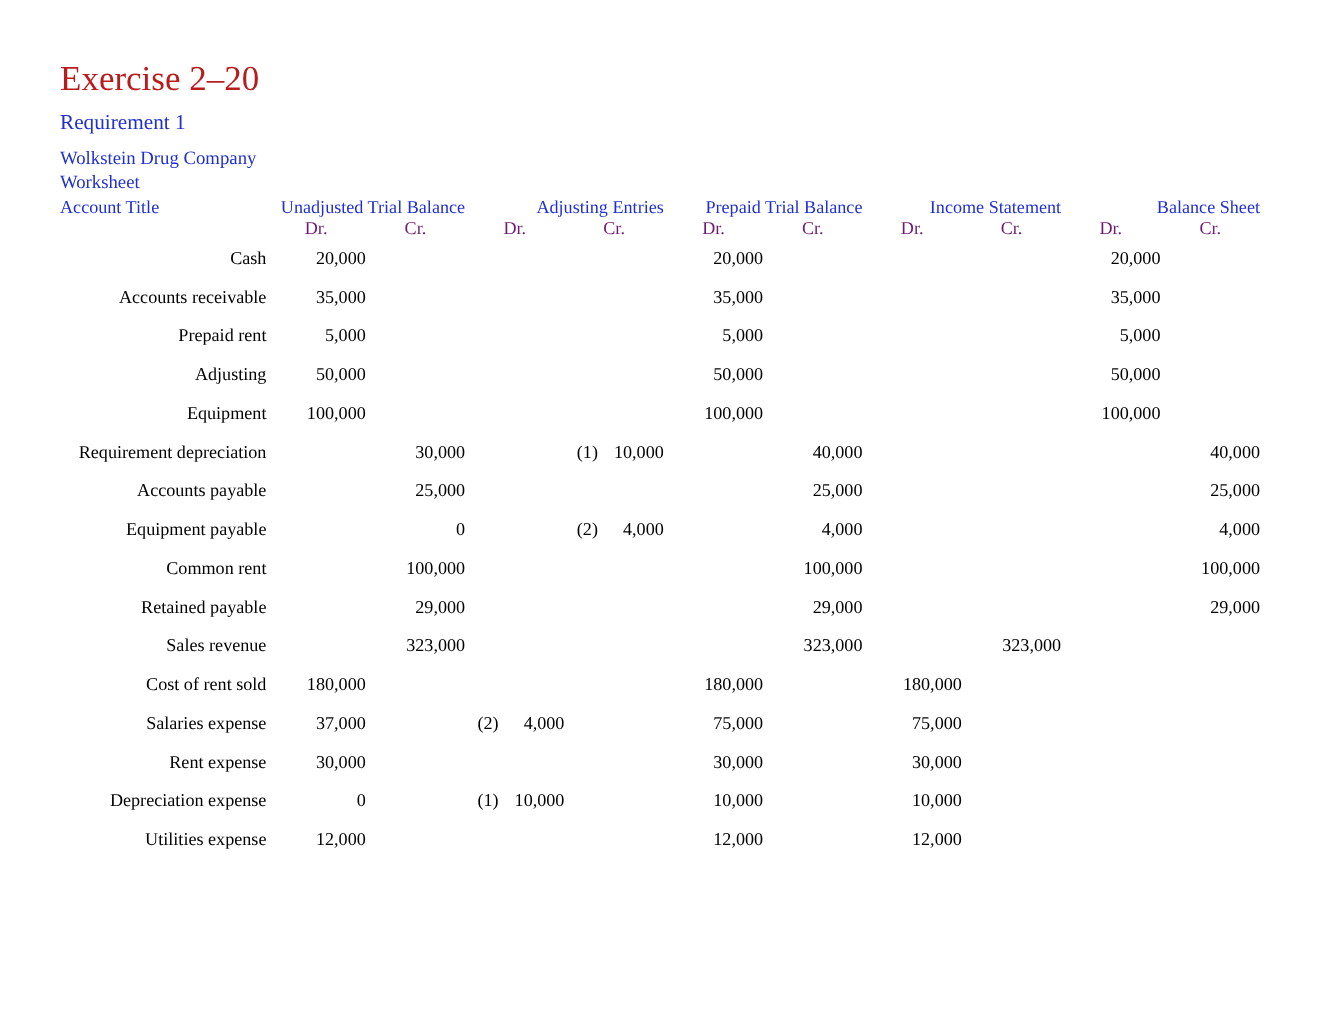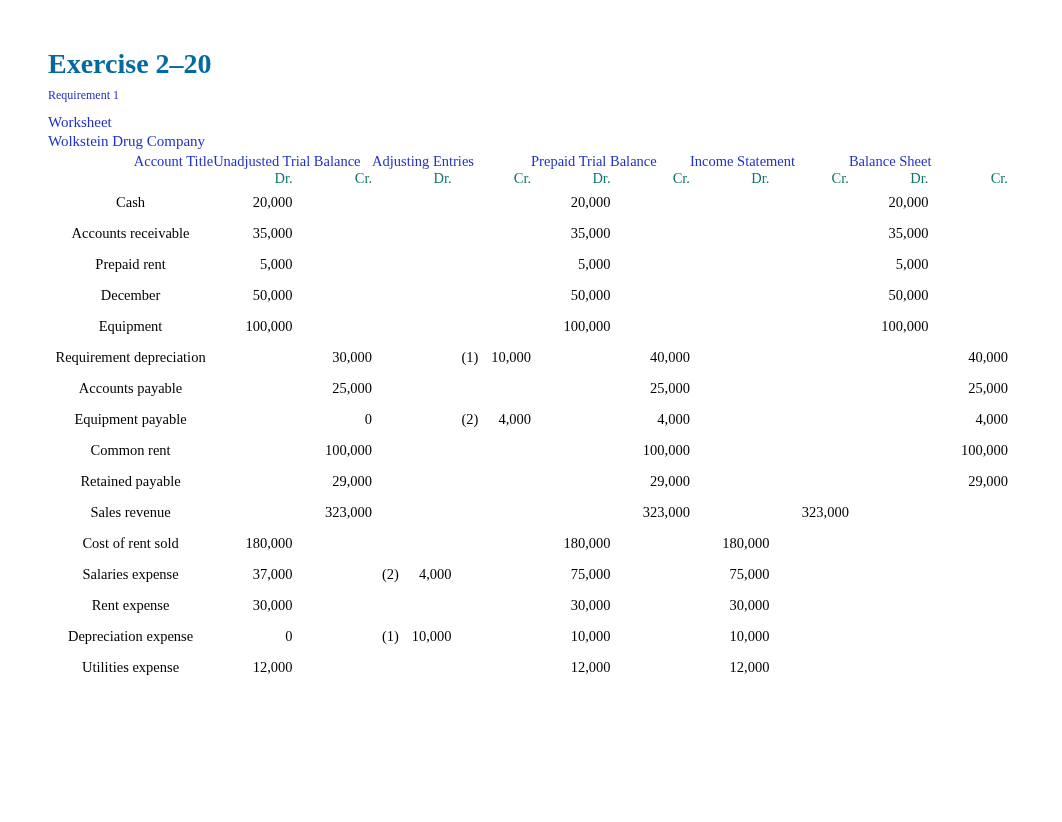--- a/index.html
+++ b/index.html
@@ -5,26 +5,26 @@
     * { margin: 0; padding: 0; box-sizing: border-box; }
     body {
       font-family: "Times New Roman", Times, serif;
       background: #fff;
       padding: 48px;
       width: 1062px;
       color: #000;
     }
     .title {
       font-size: 28px;
-      color: #0369a1;
-      font-weight: bold;
+      color: #b91c1c;
+      font-weight: normal;
       margin-bottom: 8px;
     }
     .subtitle {
-      font-size: 12px;
+      font-size: 17px;
       color: #2030cc;
       font-weight: normal;
       margin-bottom: 10px;
     }
     .company-block {
       color: #2030cc;
       font-size: 15px;
       line-height: 1.25;
       margin-bottom: 2px;
     }
@@ -35,39 +35,39 @@
       font-size: 14.5px;
     }
     table.worksheet th,
     table.worksheet td {
       font-weight: normal;
       vertical-align: top;
       padding: 0;
     }
     .hdr-row th {
       color: #2030cc;
+      text-align: right;
+      padding-bottom: 2px;
+    }
+    .hdr-row th.acct-head {
       text-align: left;
-      padding-bottom: 2px;
-    }
-    .hdr-row th.acct-head {
-      text-align: right;
       padding-left: 0;
     }
     .drcr-row th {
-      color: #0f766e;
-      text-align: right;
+      color: #701a75;
+      text-align: center;
       padding-bottom: 6px;
       font-family: Liberation Serif, serif;
     }
     .num {
       text-align: right;
       padding-right: 6px;
     }
     .acct {
-      text-align: center;
+      text-align: right;
       padding-left: 0;
     }
     .adj-ref {
       text-align: right;
       white-space: nowrap;
       padding-right: 2px;
     }
     .adj-val {
       text-align: right;
       padding-right: 6px;
@@ -81,22 +81,22 @@
     col.ref-col  { width: 26px;  }
     col.aval-col { width: 51px;  }
   </style>
 </head>
 <body>
 
 <h1 class="title">Exercise 2–20</h1>
 <h2 class="subtitle">Requirement 1</h2>
 
 <div class="company-block">
+  <div>Wolkstein Drug Company</div>
   <div>Worksheet</div>
-  <div>Wolkstein Drug Company</div>
 </div>
 
 <table class="worksheet">
   <colgroup>
     <col class="acct-col">
     <col class="num-col">
       <col class="num-col">
     <col class="ref-col">
       <col class="aval-col">
       <col class="ref-col">
@@ -171,21 +171,21 @@
         <td class="adj-ref"></td>
         <td class="adj-val"></td>
         <td class="num">5,000</td>
         <td class="num"></td>
         <td class="num"></td>
         <td class="num"></td>
         <td class="num">5,000</td>
         <td class="num"></td>
       </tr>
       <tr>
-        <td class="acct">December</td>
+        <td class="acct">Adjusting</td>
         <td class="num">50,000</td>
         <td class="num"></td>
         <td class="adj-ref"></td>
         <td class="adj-val"></td>
         <td class="adj-ref"></td>
         <td class="adj-val"></td>
         <td class="num">50,000</td>
         <td class="num"></td>
         <td class="num"></td>
         <td class="num"></td>

